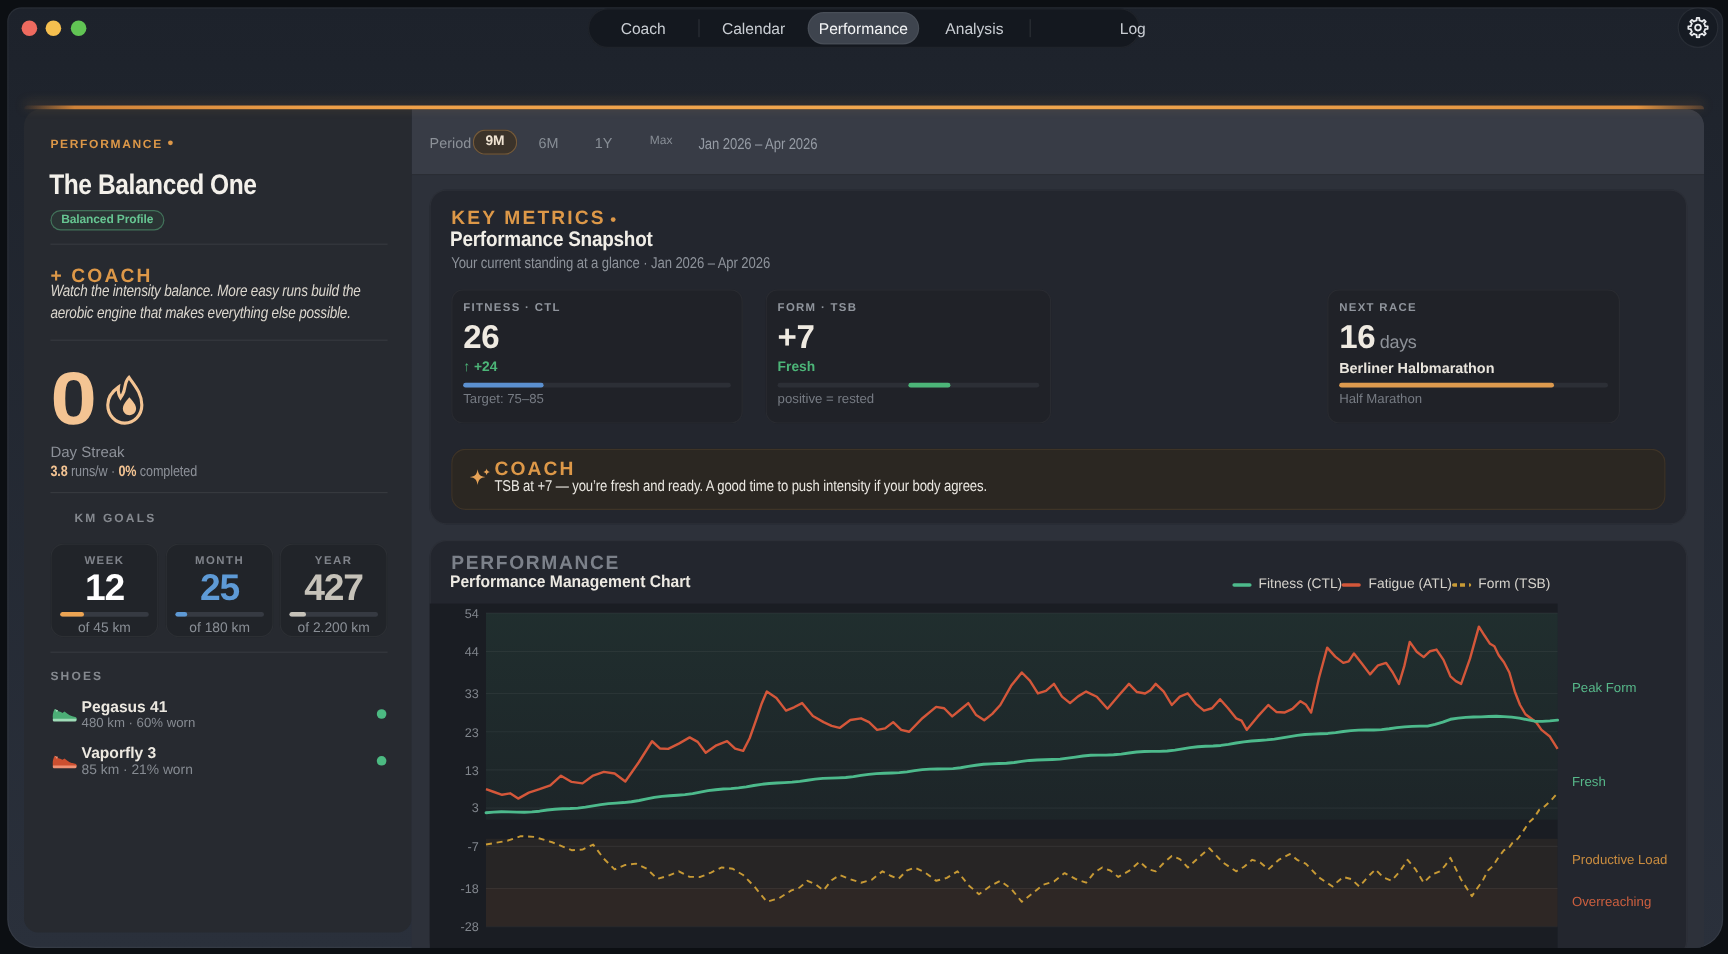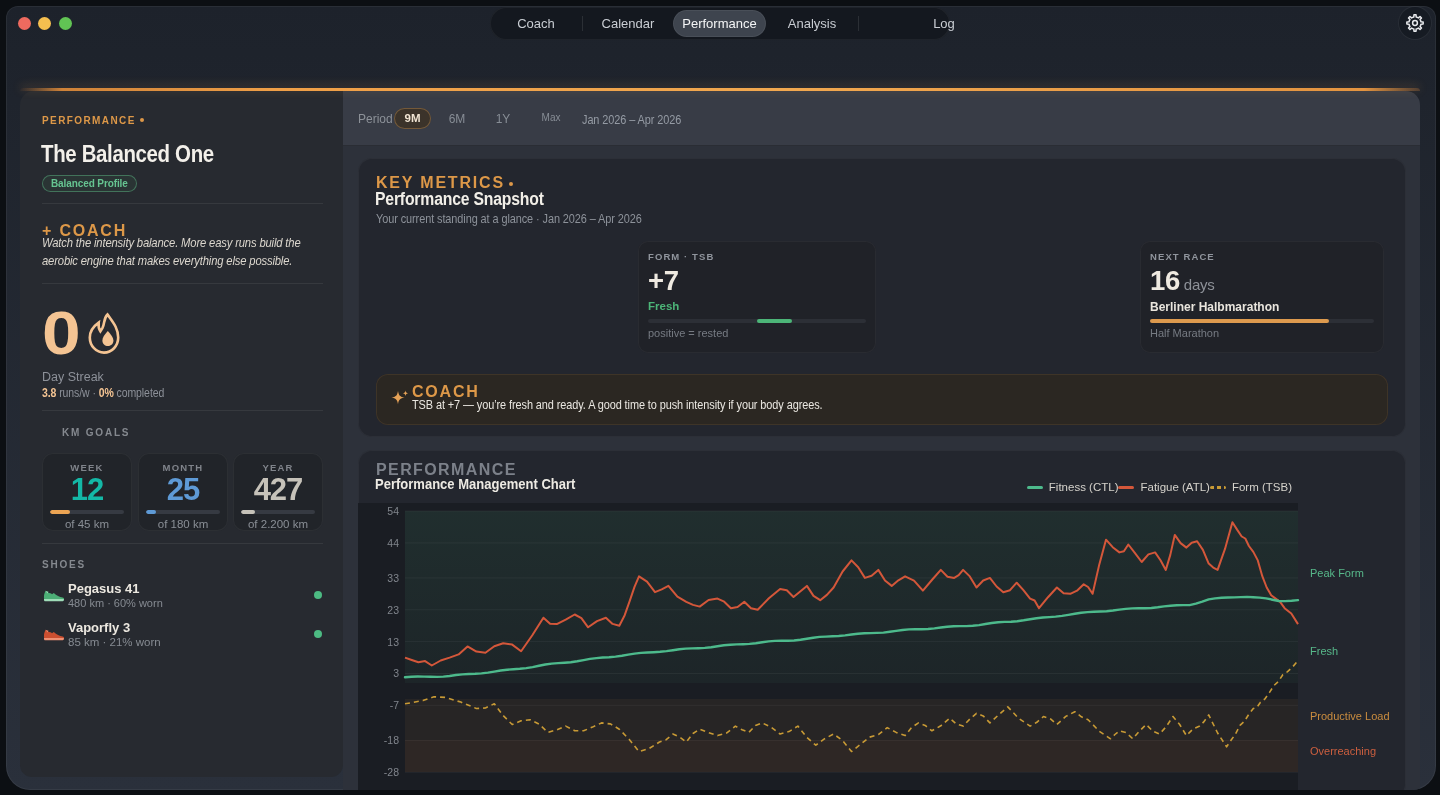--- a/index.html
+++ b/index.html
@@ -85,21 +85,21 @@
       <svg class="abs" style="left:66px;top:221px;" width="38" height="46" viewBox="0 0 38 46">
         <path d="M21.5 2.5 C17.2 6.8 18.9 11.8 16.4 16.2 L14.4 19.4 C12.8 16.8 12.2 14.2 12.7 10.6 C6.9 14.7 3.8 20.3 3.8 25.4 C3.8 33.9 10.2 40.6 18 40.6 C25.8 40.6 32.2 34 32.2 25.6 C32.2 15.8 26.4 9.6 21.5 2.5 Z" fill="none" stroke="#f4c493" stroke-width="2.6" stroke-linejoin="miter"></path>
         <path d="M21.8 19 C18.4 22.9 16.4 25.6 16.4 28.4 C16.4 31.7 18.8 34 22 34 C25.1 34 27.4 31.7 27.4 28.5 C27.4 25.6 24.9 22.3 21.8 19 Z" fill="#f4c493"></path>
       </svg>
       <div class="abs" style="left:22px;top:279px;font-size:12.5px;color:#8d9199;">Day Streak</div>
       <div class="abs narrow" style="left:22px;top:295px;font-size:12.5px;color:#8d9199;"><b style="color:#f4c493;">3.8</b> runs/w · <b style="color:#f4c493;">0%</b> completed</div>
       <div class="abs shr" style="top:319px;"></div>
       <div class="abs lab" style="left:22px;top:336px;font-size:10px;color:#85898f;margin-left:20px;">KM GOALS</div>
       <div class="goal" style="left:22px;">
         <div class="g-lab">WEEK</div>
-          <div class="g-num" style="color:#14b8a6;">12</div>
+          <div class="g-num" style="color:#ffffff;">12</div>
         <div class="g-bar">
             <i style="width:27%;background:#eca453;"></i>
           </div>
         <div class="g-sub">of 45 km</div>
       </div>
       <div class="goal" style="left:118px;">
         <div class="g-lab">MONTH</div>
           <div class="g-num" style="color:#5e9ad6;">25</div>
         <div class="g-bar">
             <i style="width:14%;background:#5e9ad6;"></i>
@@ -139,30 +139,39 @@
         <div class="abs" style="left:51px;top:17px;width:37px;height:21px;line-height:21px;border-radius:11px;background:#3b332a;box-shadow:inset 0 0 0 1px rgba(235,170,90,0.32);font-size:11.5px;font-weight:bold;color:#f0e4d3;text-align:center;">9M</div>
         <div class="abs" style="left:99px;top:21px;width:30px;text-align:center;font-size:12px;color:#878d95;">6M</div>
         <div class="abs" style="left:145px;top:21px;width:30px;text-align:center;font-size:12px;color:#878d95;">1Y</div>
         <div class="abs" style="left:191px;top:21px;width:34px;text-align:center;font-size:10px;color:#878d95;">Max</div>
         <div class="abs narrow" style="left:239px;top:21px;font-size:13px;color:#959ba4;">Jan 2026 – Apr 2026</div>
       </div>
       <div class="panel" id="p-metrics">
         <div class="abs lab olab" style="left:18px;top:16px;">KEY METRICS<span class="dot"></span></div>
         <div class="abs" style="left:17px;top:31px;font-size:17.5px;font-weight:bold;color:#f1eee7;letter-spacing:-0.2px;transform:scaleX(0.9);transform-origin:left top;white-space:nowrap;">Performance Snapshot</div>
         <div class="abs narrow" style="left:18px;top:53px;font-size:13px;color:#8d929a;">Your current standing at a glance · Jan 2026 – Apr 2026</div>
+        <div class="mcard" style="left:18px;width:243px;">
+          <div class="m-lab">FITNESS · CTL</div>
+          <div class="m-num">26</div>
+          <div class="m-sub" style="color:#4cb578;">↑ +24</div>
+          <div class="m-bar">
+              <i style="left:0;width:30%;background:#5b90d0;"></i>
+            </div>
+          <div class="m-note">Target: 75–85</div>
+        </div>
         <div class="mcard" style="left:280px;">
           <div class="m-lab">FORM · TSB</div>
           <div class="m-num">+7</div>
           <div class="m-sub" style="color:#4cb578;">Fresh</div>
           <div class="m-bar">
               <i style="left:50%;width:16%;background:#4cb578;"></i>
             </div>
           <div class="m-note">positive = rested</div>
         </div>
-        <div class="mcard" style="left:782px;width:244px;text-align:right;">
+        <div class="mcard" style="left:748px;width:244px;text-align:right;">
           <div class="m-lab">NEXT RACE</div>
           <div class="m-num">16<span style="font-size:15px;font-weight:normal;color:#8d9198;"> days</span></div>
           <div class="m-sub" style="color:#e9e5dd;font-weight:bold;font-size:12px;">Berliner Halbmarathon</div>
           <div class="m-bar">
               <i style="left:0;width:80%;background:#dd9a4e;"></i>
             </div>
           <div class="m-note">Half Marathon</div>
         </div>
         <div class="abs callout">
           <svg class="abs" style="left:14px;top:15px;" width="20" height="20" viewBox="0 0 20 20">

